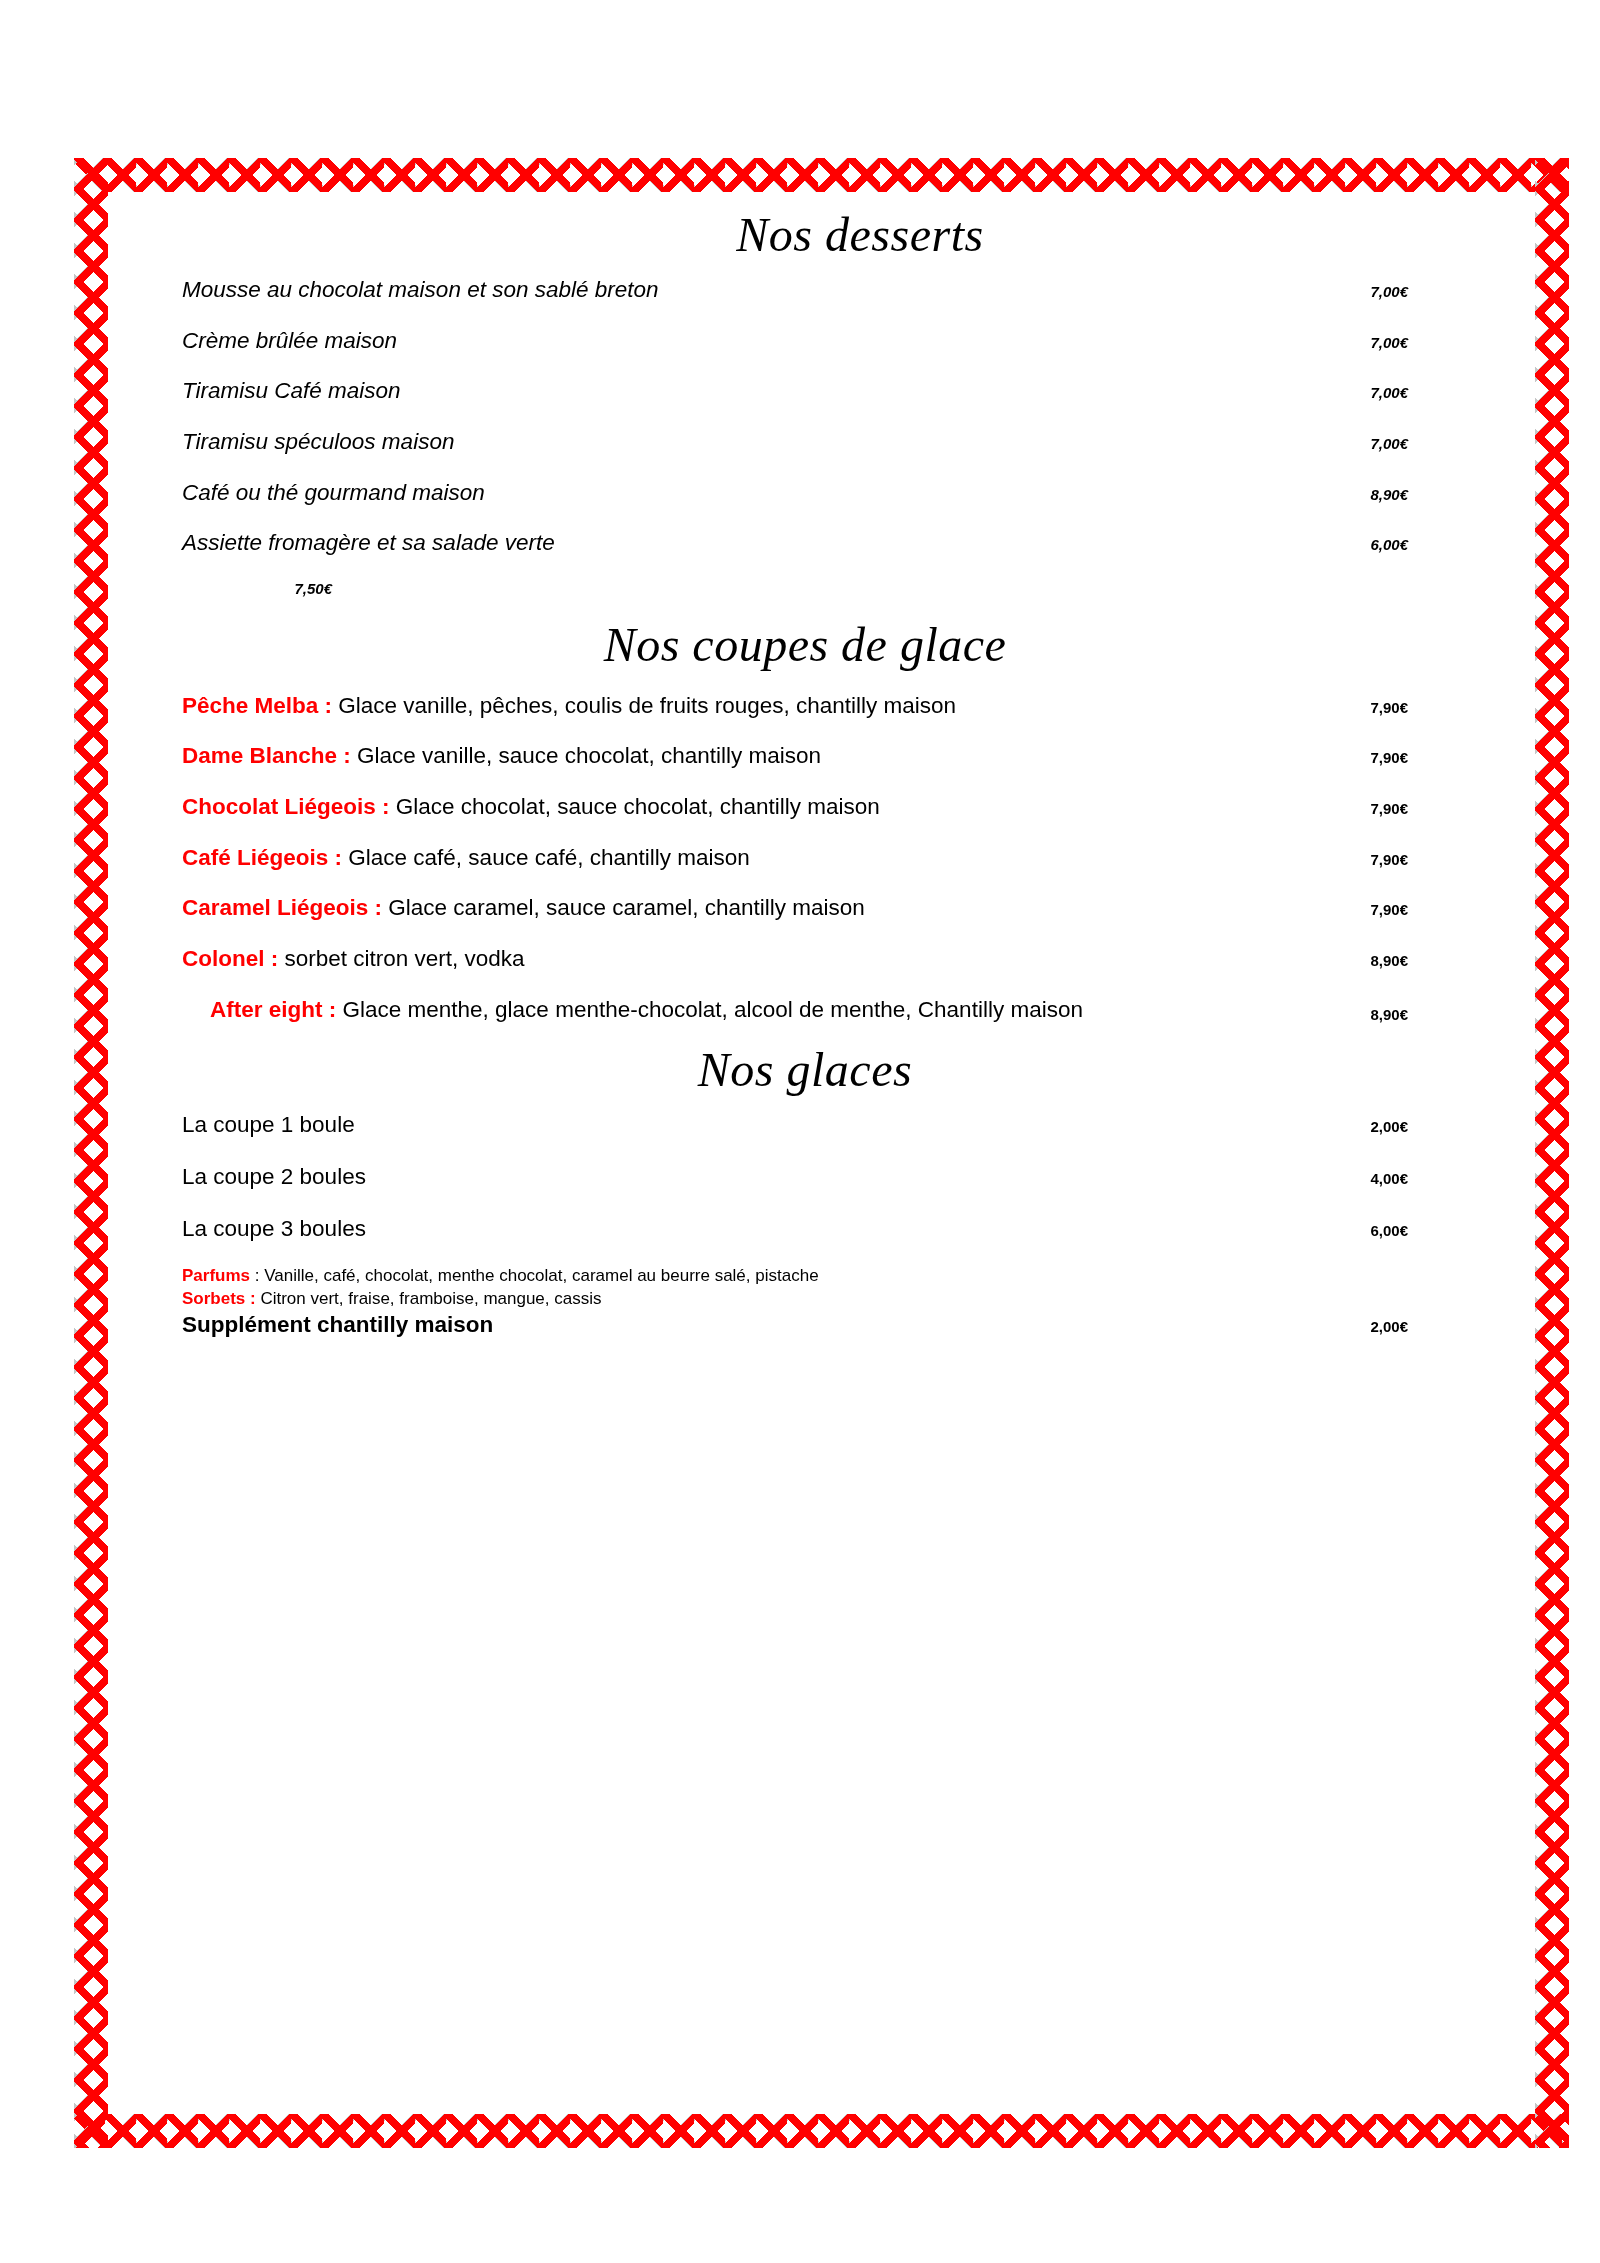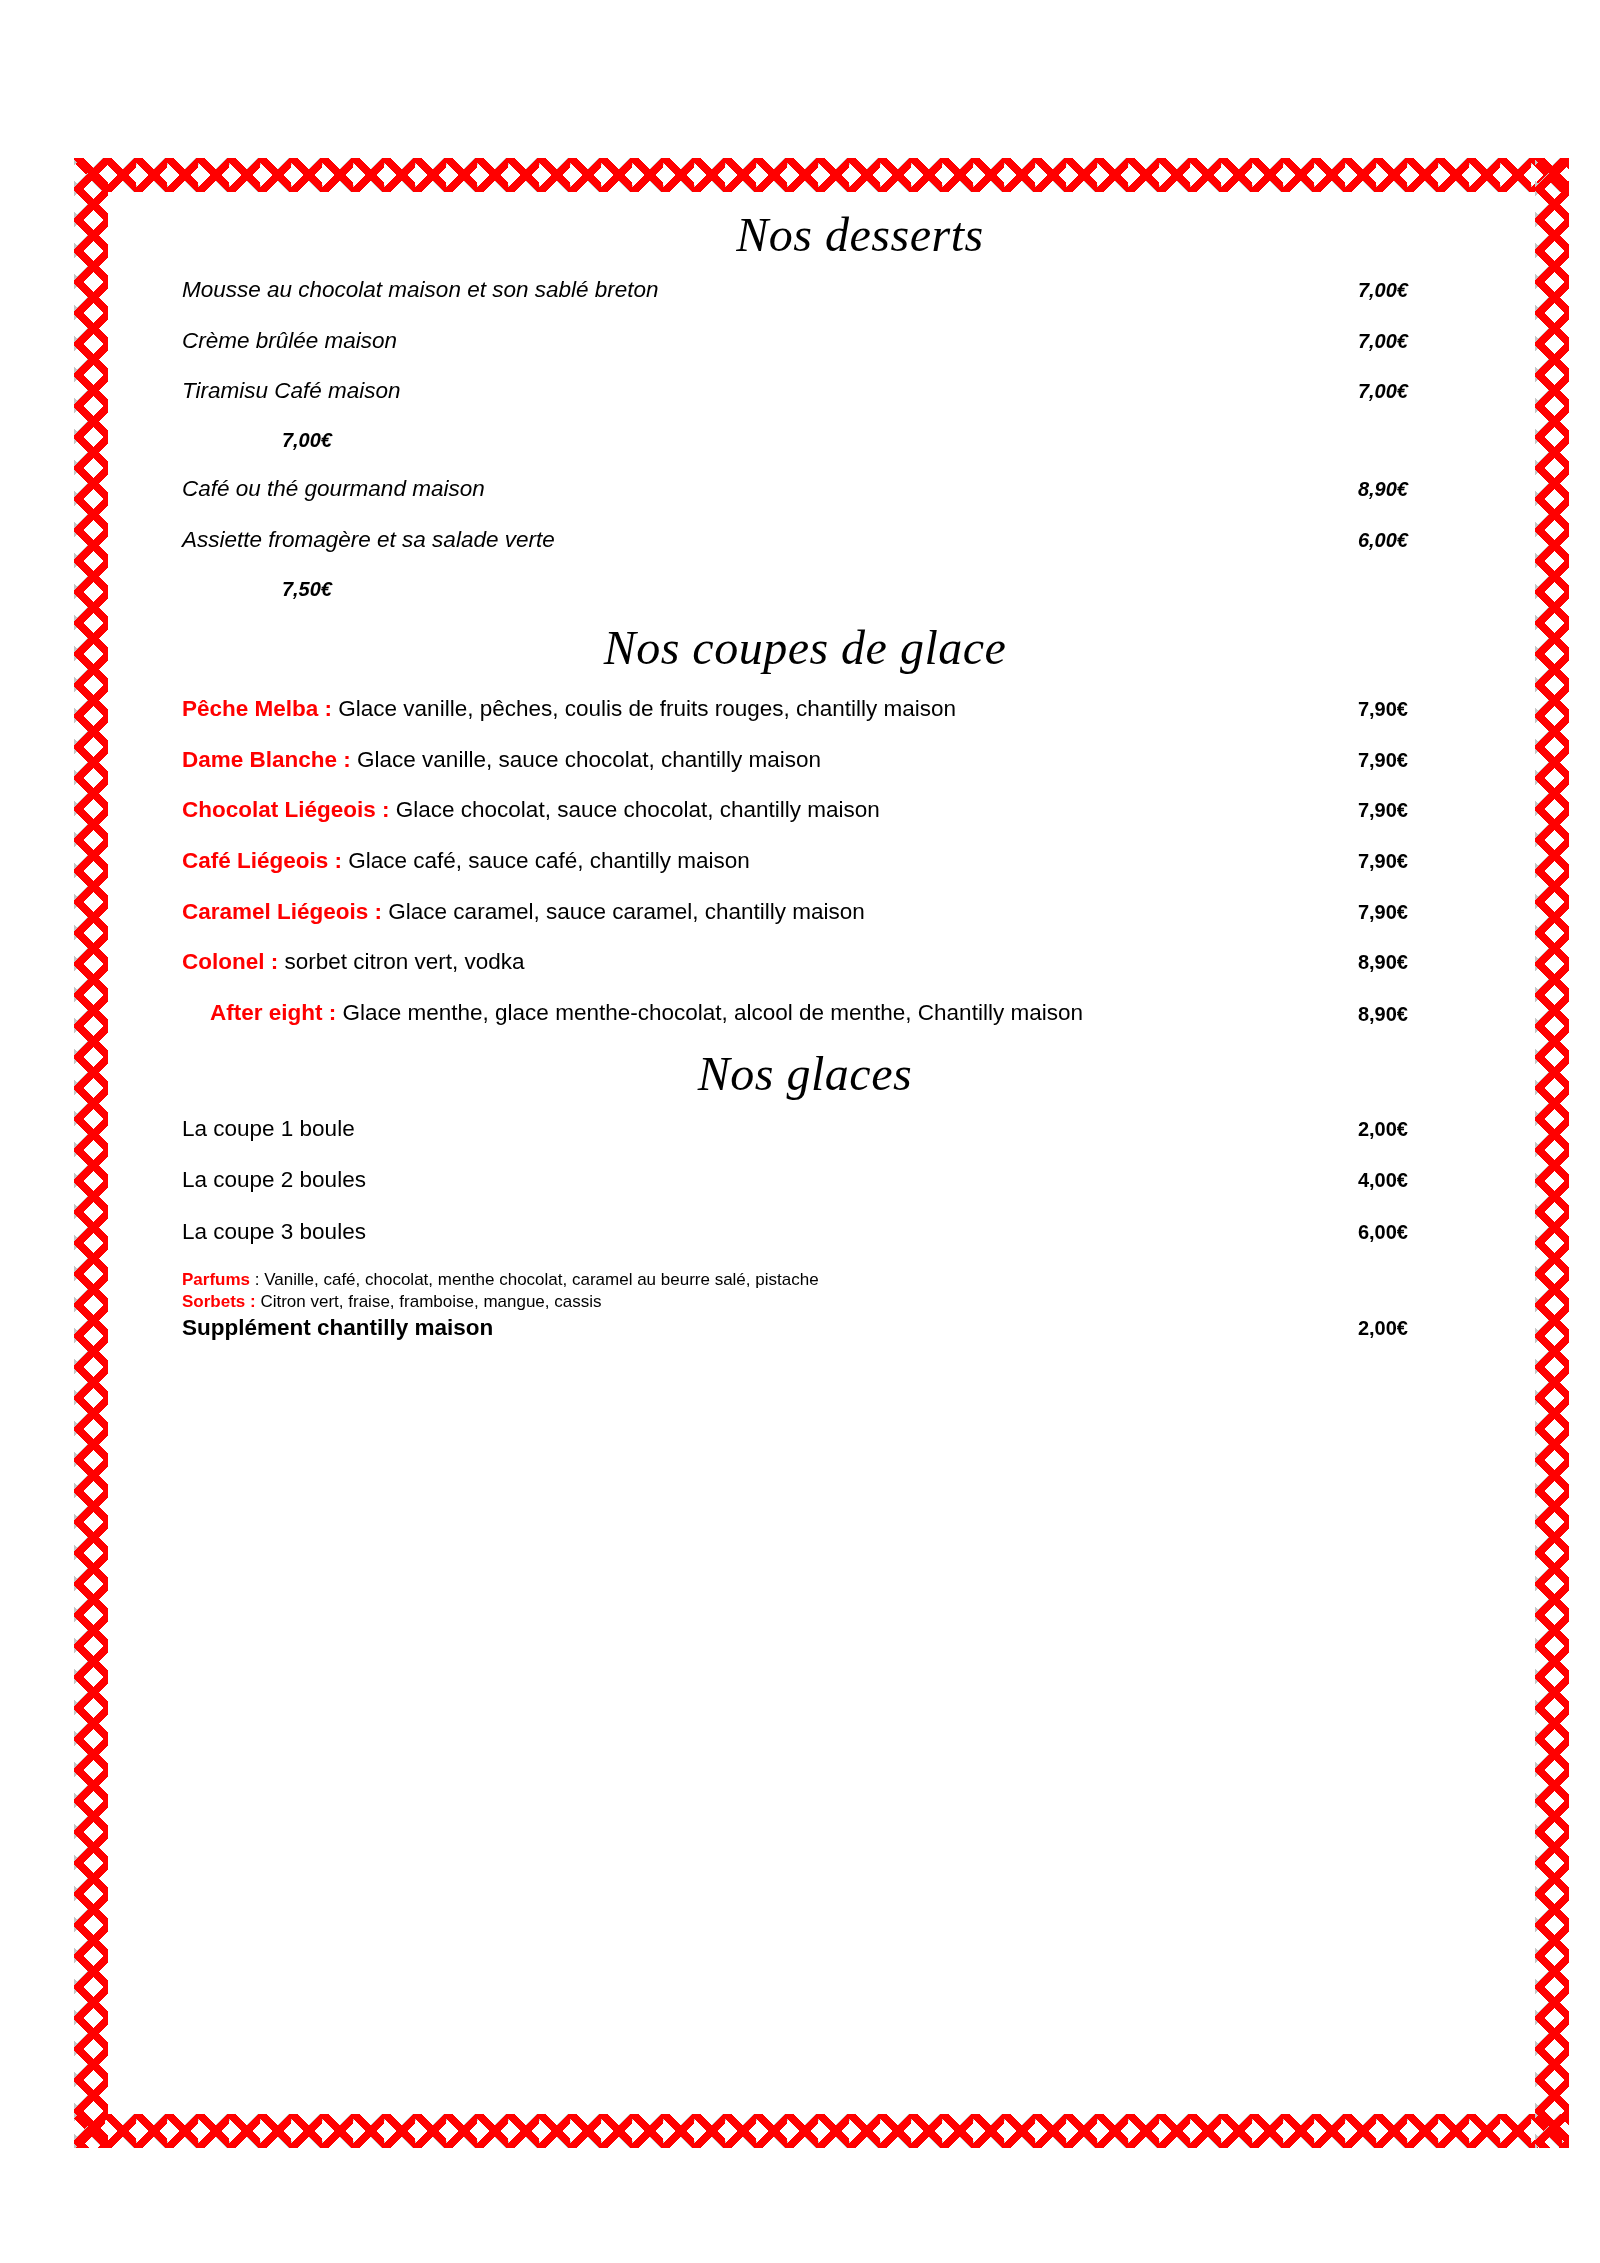--- a/index.html
+++ b/index.html
@@ -99,21 +99,21 @@
     align-items: baseline;
     justify-content: space-between;
     font-size: 22.5px;
     color: #000000;
     line-height: 1.32;
   }
   .item-name { flex: 1 1 auto; padding-right: 18px; }
   .item-price {
     flex: 0 0 auto;
     font-weight: bold;
-    font-size: 20px;
+    font-size: 15px;
     width: 150px;
     text-align: right;
     white-space: nowrap;
   }
 
   .red { color: #ff0000; font-weight: bold; }
   .blk { color: #000000; font-weight: normal; }
 
   
   .list-desserts .item-row { margin-bottom: 21px; font-style: italic; }
@@ -182,20 +182,21 @@
         <span class="item-name">Crème brûlée maison</span>
         <span class="item-price">7,00€</span>
       </div>
 
       <div class="item-row">
         <span class="item-name">Tiramisu Café maison</span>
         <span class="item-price">7,00€</span>
       </div>
 
       <div class="item-row">
+        <span class="item-name">Tiramisu spéculoos maison</span>
         <span class="item-price">7,00€</span>
       </div>
 
       <div class="item-row">
         <span class="item-name">Café ou thé gourmand maison</span>
         <span class="item-price">8,90€</span>
       </div>
 
       <div class="item-row">
         <span class="item-name">Assiette fromagère et sa salade verte</span>

